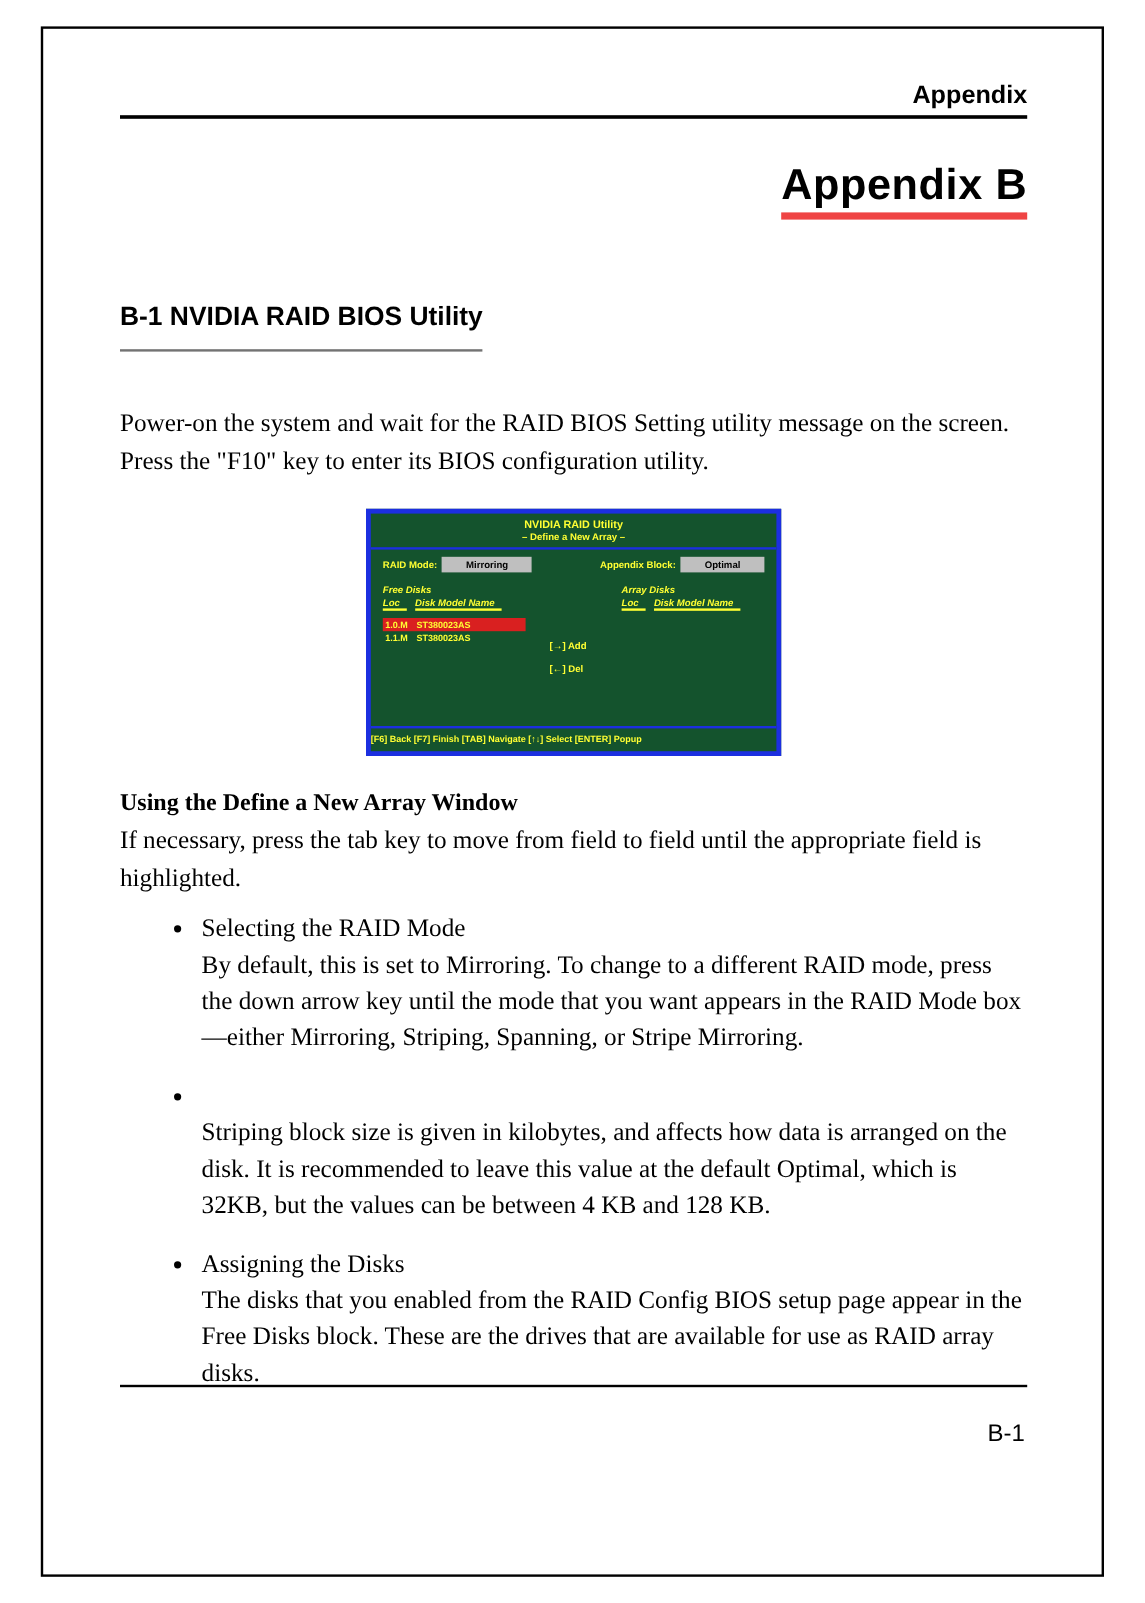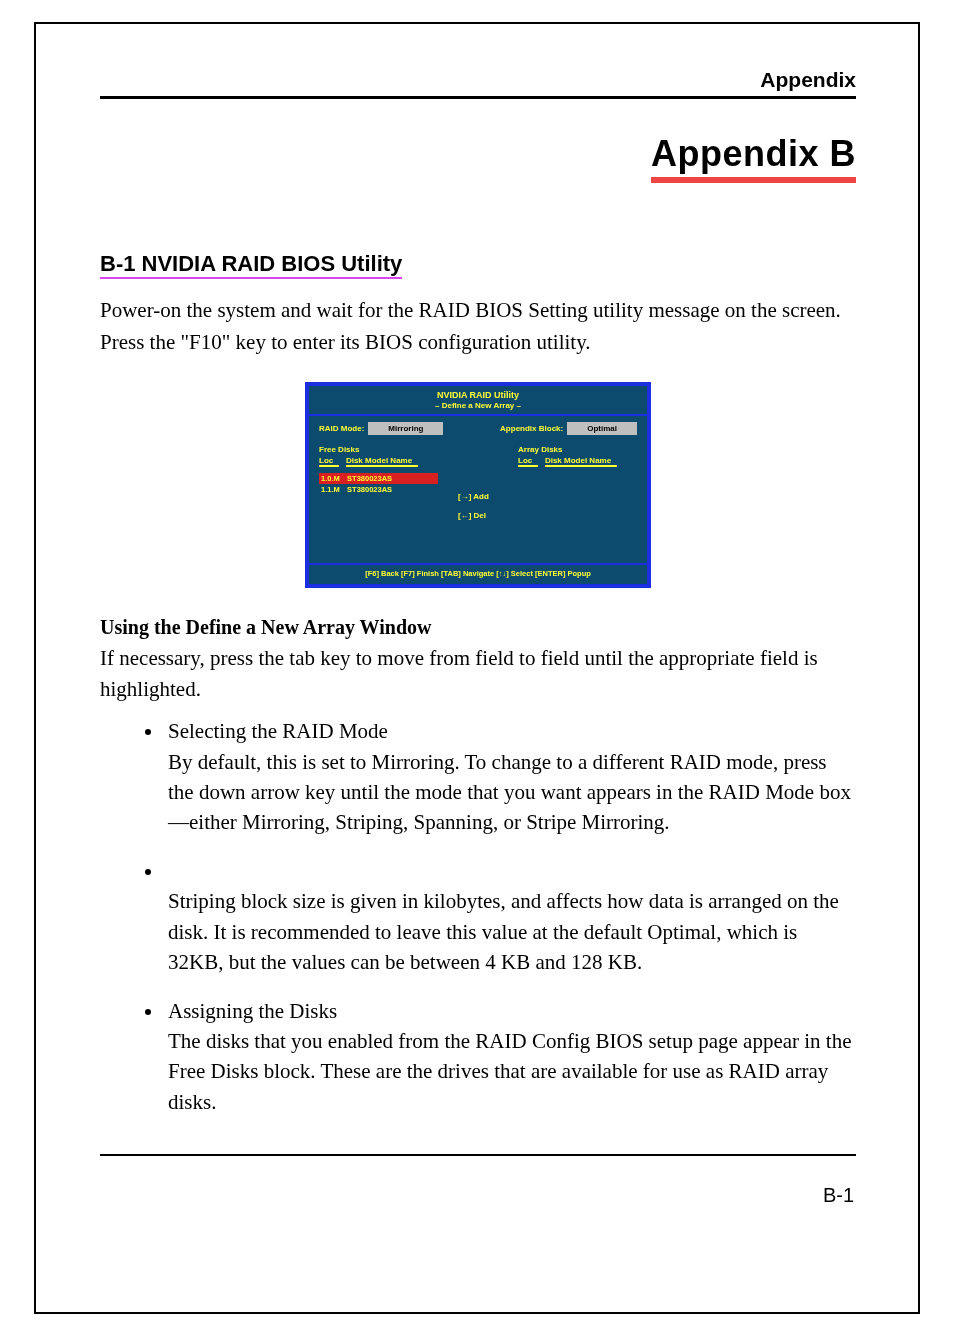--- a/index.html
+++ b/index.html
@@ -41,41 +41,41 @@
     display: inline-block;
     float: right;
     padding-bottom: 2px;
   }
   .clear { clear: both; }
 
   .section-heading {
     font-family: Arial, Helvetica, sans-serif;
     font-weight: 900;
     font-size: 22px;
-    border-bottom: 2px solid #d946ef;
+    border-bottom: 2px solid #737373;
     display: inline-block;
     margin-top: 68px;
-    margin-bottom: 16px;
-    padding-bottom: 0;
+    margin-bottom: 44px;
+    padding-bottom: 14px;
   }
 
   .body-p {
     font-size: 21px;
     line-height: 1.5;
     margin-bottom: 24px;
   }
 
   
   .bios-wrap {
     width: 346px;
     margin: 0 auto 28px auto;
   }
   .bios {
     width: 346px;
-    background: #0c4a6e;
+    background: #14532d;
     border: 4px solid #1c2fe0;
     font-family: Arial, Helvetica, sans-serif;
     color: #fff;
   }
   .bios-title {
     text-align: center;
     color: #ff3;
     font-weight: 700;
     font-size: 9px;
     padding: 4px 0 1px 0;
@@ -111,20 +111,21 @@
     display: flex;
     padding: 0 10px 8px 10px;
     gap: 20px;
   }
   .bios-col { flex: 1; }
   .col-head {
     color: #ff3;
     font-size: 8px;
     font-weight: 700;
     line-height: 1.2;
+    font-style: italic;
   }
   .col-head .u {
     display: inline-block;
     border-bottom: 2px solid #ff3;
     padding-right: 6px;
     margin-top: 1px;
     text-align: center;
   }
   .disk-list {
     margin-top: 6px;
@@ -142,21 +143,20 @@
     width: 40px;
     font-size: 8px;
     font-weight: 700;
     color: #ff3;
     padding-top: 42px;
     line-height: 2.4;
   }
   .mid-col div { white-space: nowrap; }
 
   .bios-foot {
-    text-align: center;
     color: #ff3;
     font-size: 7.5px;
     font-weight: 700;
     padding: 4px 0 6px 0;
     border-top: 2px solid #1c2fe0;
   }
 
   
   .sub-h {
     font-weight: 700;

